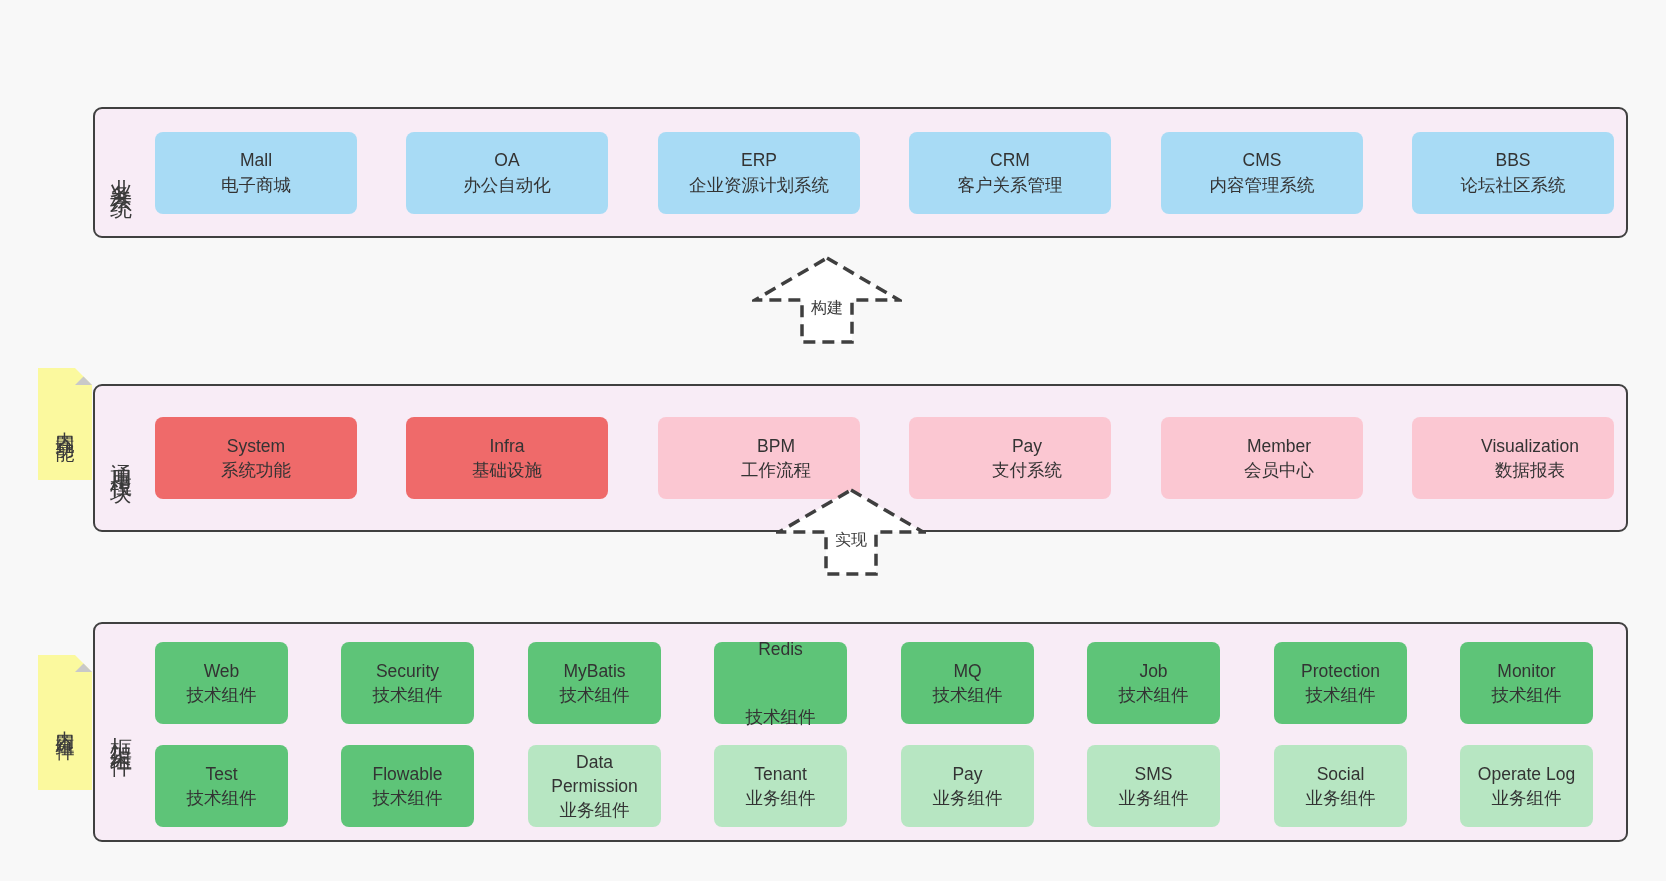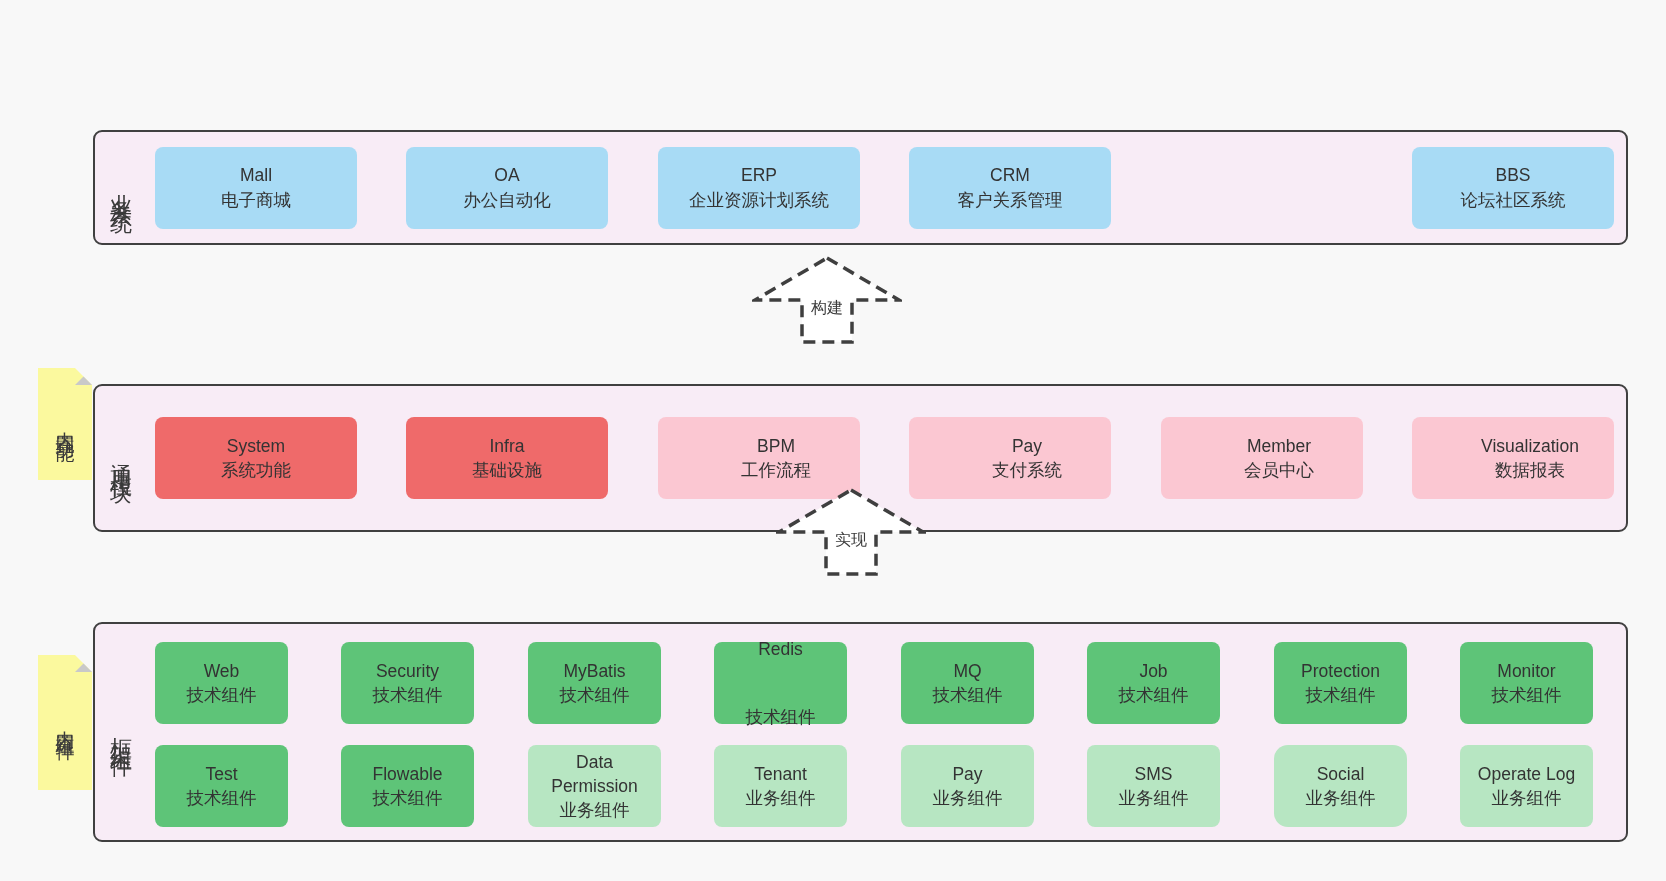--- a/index.html
+++ b/index.html
@@ -40,37 +40,41 @@
   .arrow{position:absolute;width:150px;height:88px;}
   .arrow svg{display:block;width:100%;height:100%;}
   .arrow-label{position:absolute;left:50%;top:42px;transform:translateX(-50%);
           font-size:16px;background:#ffffff;padding:0 2px;color:var(--text);white-space:nowrap;}
 </style>
 </head>
 <body>
 
 <div class="stage">
 
-  <div class="band" style="top:130px;height:115px;padding-left:28px;">
+  <div class="band" style="top:107px;height:131px;padding-left:28px;">
     <div class="band-label">业务系统</div>
     <div class="box w-wide v-blue" style="left:60px;">
         <span>Mall</span>
         <span>电子商城</span>
       </div>
     <div class="box w-wide v-blue" style="left:311px;">
         <span>OA</span>
         <span>办公自动化</span>
       </div>
     <div class="box w-wide v-blue" style="left:814px;">
         <span>CRM</span>
         <span>客户关系管理</span>
       </div>
     <div class="box w-wide v-blue" style="left:563px;">
         <span>ERP</span>
         <span>企业资源计划系统</span>
+      </div>
+    <div class="box w-wide v-blue" style="left:1066px;">
+        <span>CMS</span>
+        <span>内容管理系统</span>
       </div>
     <div class="box w-wide v-blue" style="left:1317px;">
         <span>BBS</span>
         <span>论坛社区系统</span>
       </div>
   </div>
 
   <div class="arrow" style="left:752px;top:256px;">
     <svg viewBox="0 0 150 88">
       <path d="M75 2 L147 44 L100 44 L100 86 L50 86 L50 44 L3 44 Z" fill="#ffffff" stroke="var(--arrow)" stroke-width="3.5" stroke-dasharray="12 7"></path>
@@ -172,21 +176,21 @@
         <span>业务组件</span>
       </div>
     <div class="box w-narrow v-lightgreen" style="left:806px;top:121px;">
         <span>Pay</span>
         <span>业务组件</span>
       </div>
     <div class="box w-narrow v-lightgreen" style="left:992px;top:121px;">
         <span>SMS</span>
         <span>业务组件</span>
       </div>
-    <div class="box w-narrow v-lightgreen" style="left:1179px;top:121px;border-radius:14px;">
+    <div class="box w-narrow v-lightgreen" style="left:1179px;top:121px;">
         <span>Social</span>
         <span>业务组件</span>
       </div>
     <div class="box w-narrow v-lightgreen" style="left:1365px;top:121px;">
         <span>Operate Log</span>
         <span>业务组件</span>
       </div>
   </div>
 
 </div>

